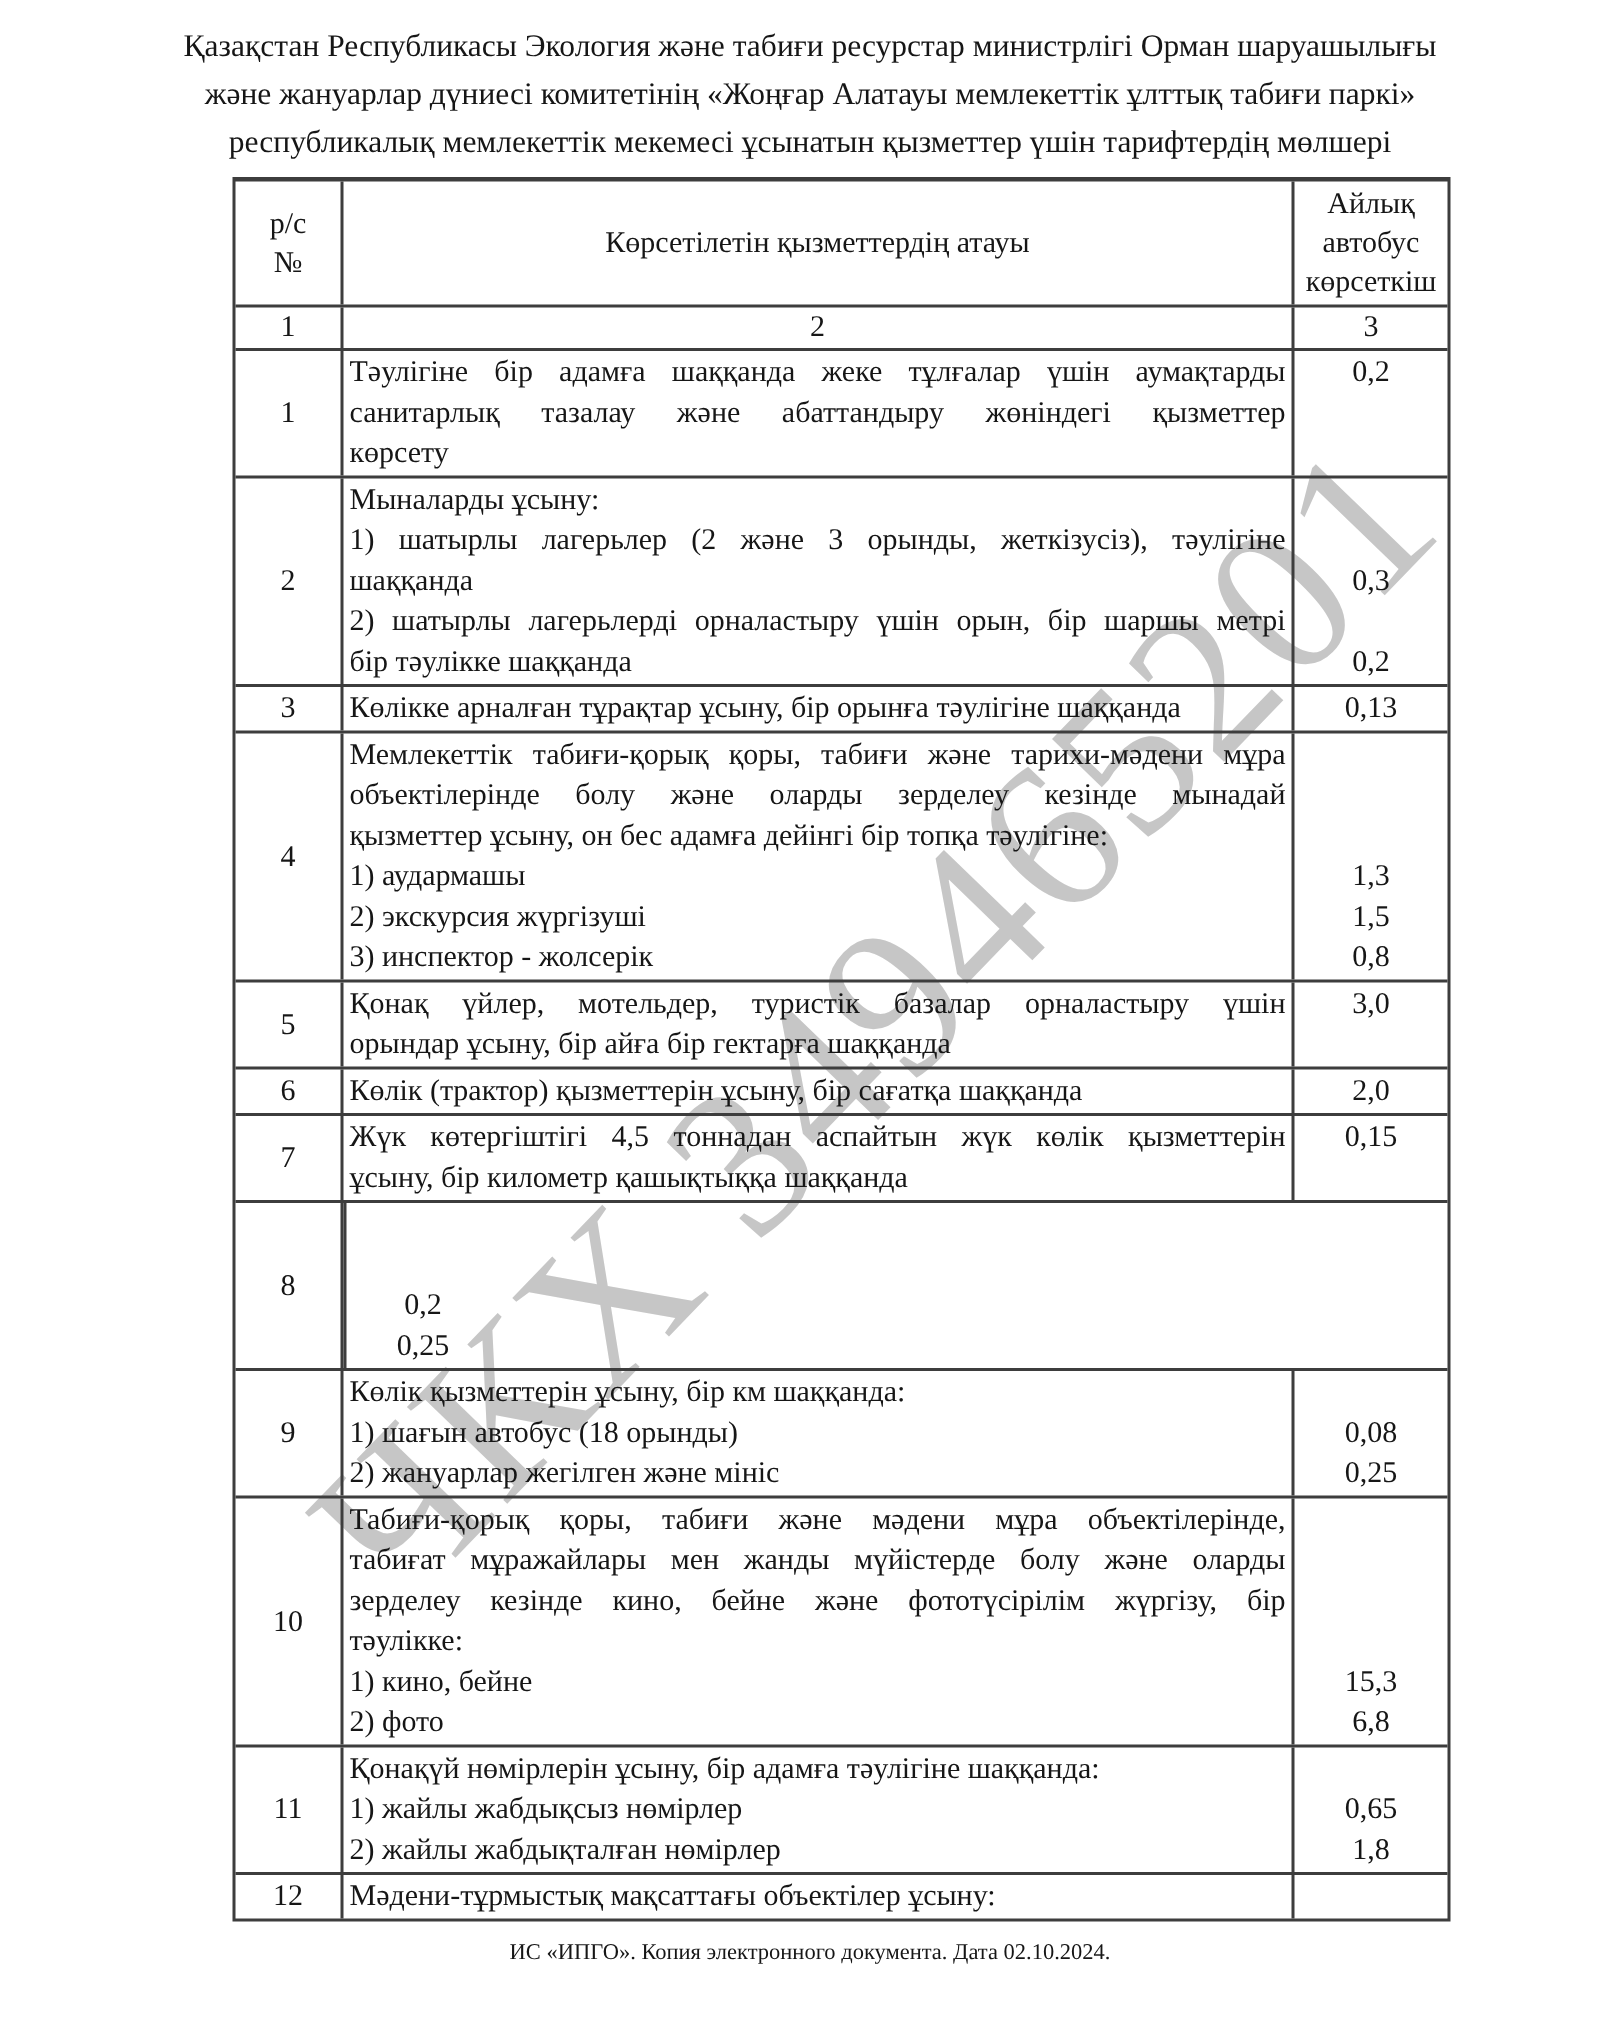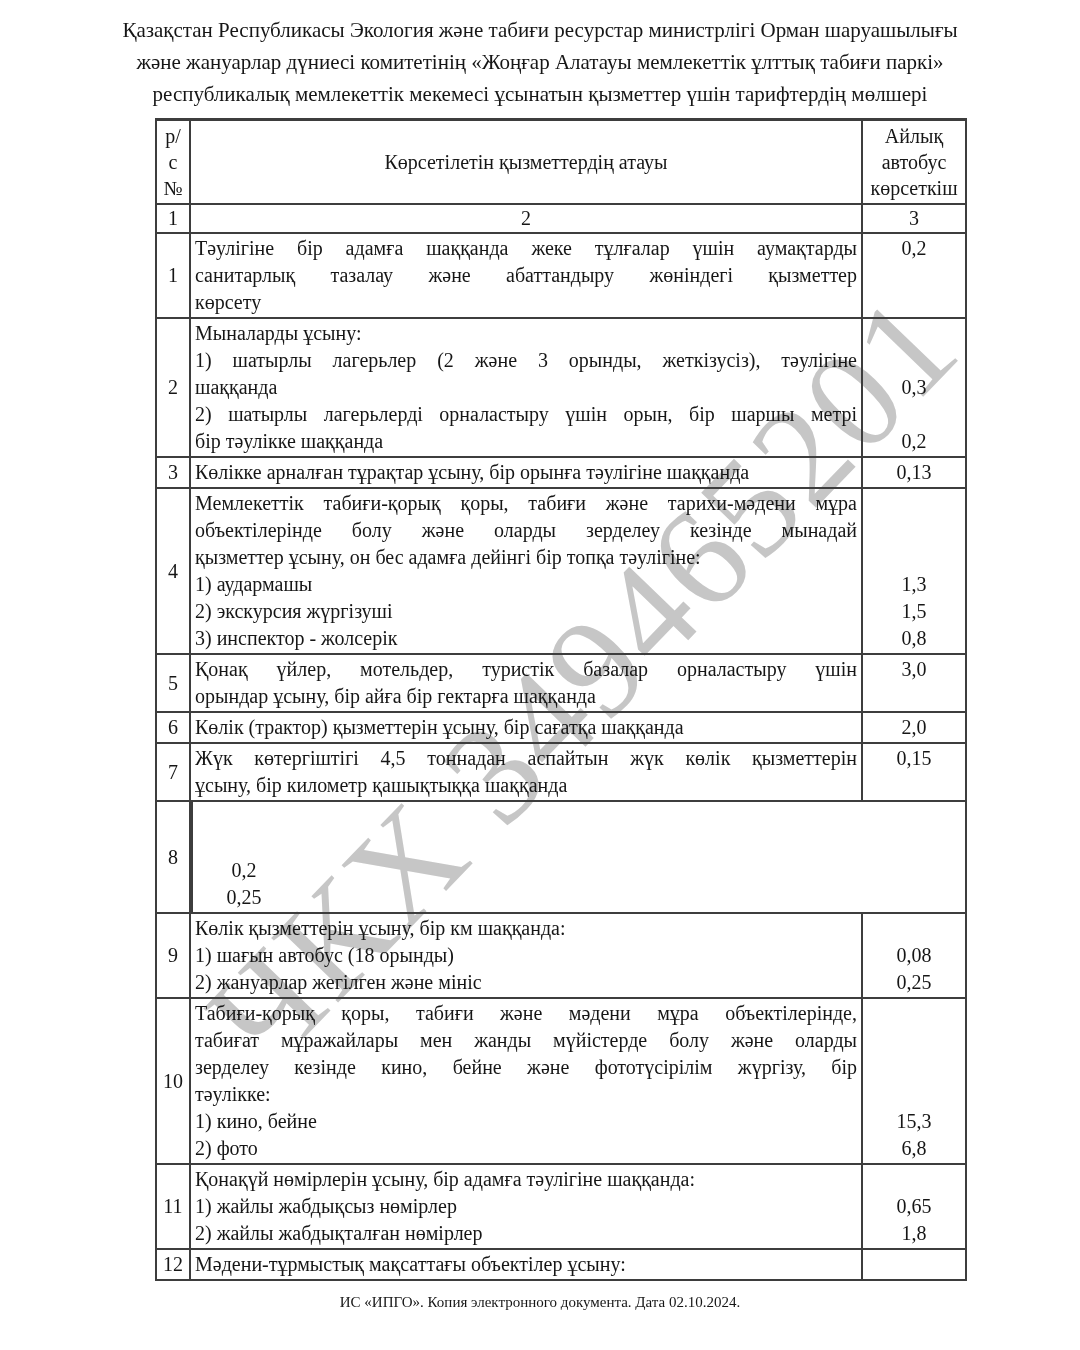--- a/index.html
+++ b/index.html
@@ -23,21 +23,21 @@
   }
   
   .tbl {
     position:absolute; left:155px; top:118px; width:808px; z-index:1;
     border:2px solid #3d3d3d; border-top-width:3px;
     font-size:20px; background:transparent;
   }
   .tr { display:flex; border-bottom:2px solid #3d3d3d; }
   .tr:last-child { border-bottom:none; }
   .td { padding:1px 4px; box-sizing:border-box; background:transparent; }
-  .c1 { width:34px; flex:none; border-right:2px solid #3d3d3d;
+  .c1 { width:72px; flex:none; border-right:2px solid #3d3d3d;
         display:flex; align-items:center; justify-content:center; text-align:center; }
   .c2 { flex:1; min-width:0;border-radius:10px; }
   .c3 { width:104px; flex:none; border-left:2px solid #3d3d3d; text-align:center; padding:1px 2px; }
   
   .thead { min-height:82px; }
   .thead .c1 { flex-direction:column; line-height:26px; }
   .thead .c2 { display:flex; align-items:center; justify-content:center; text-align:center; }
   .thead .c3 { display:flex; flex-direction:column; align-items:center; justify-content:center; line-height:26px; }
   
   .index .td { height:27px; line-height:25px; text-align:center; }

